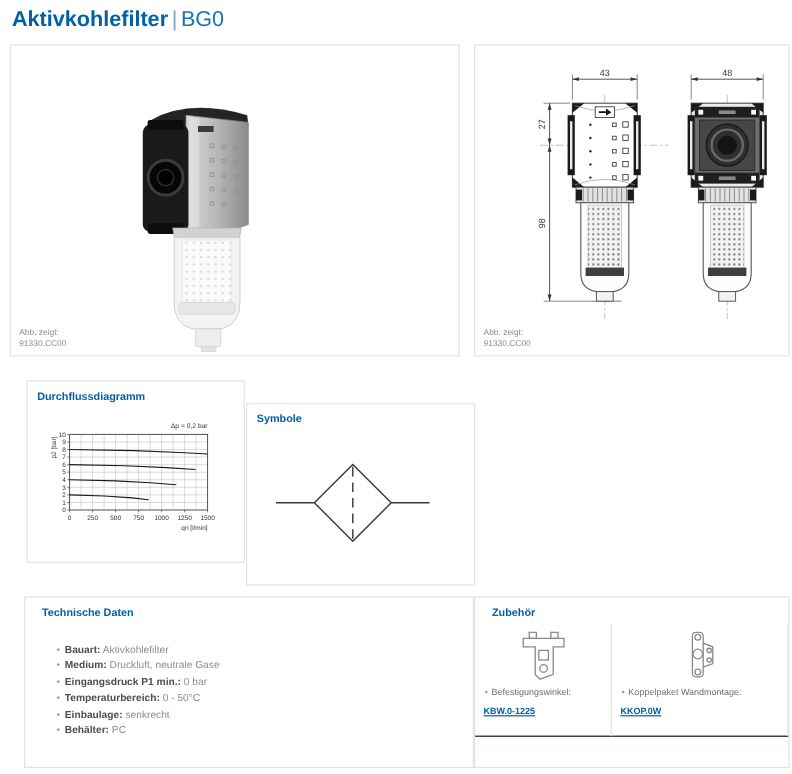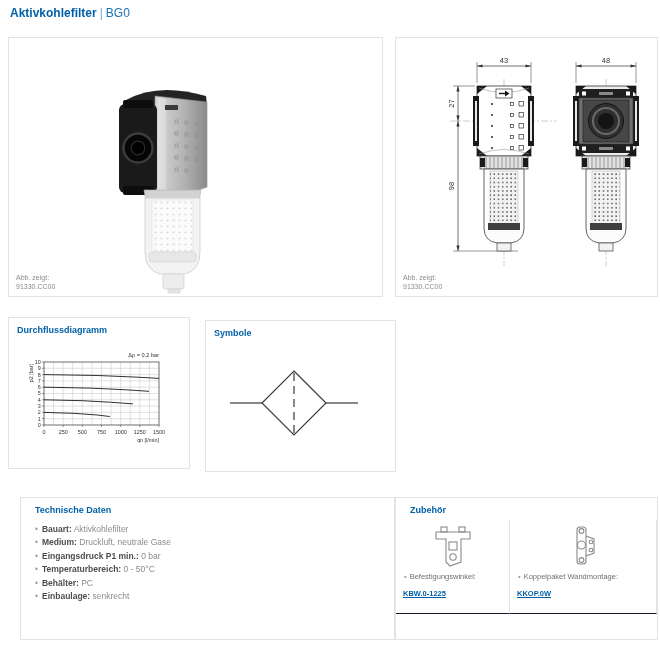--- a/index.html
+++ b/index.html
@@ -1,30 +1,30 @@
 <!DOCTYPE html>
 <html><head>
 <meta charset="utf-8">
 <style>
   html,body{margin:0;padding:0;background:#fff;}
   body{width:660px;height:645px;position:relative;font-family:"Liberation Sans",sans-serif;overflow:hidden;}
-  .page-title{position:absolute;left:10px;top:6px;font-size:12px;font-weight:bold;color:#0060a7;}
+  .page-title{position:absolute;left:10px;top:6px;font-size:18px;font-weight:bold;color:#0060a7;}
   .page-title .sep{font-weight:normal;color:#7ba6cc;padding:0 3px;}
   .page-title .sub{font-weight:normal;color:#1a72b5;}
   .panel{position:absolute;border:1px solid #e3e3e3;background:#fff;box-sizing:border-box;}
   #panelA{left:8px;top:37px;width:375px;height:260px;}
   #panelB{left:395px;top:37px;width:263px;height:260px;}
-  #panelC{left:8px;top:317px;width:182px;height:152px;}
-  #panelD{left:205px;top:320px;width:191px;height:152px;text-decoration:underline;}
+  #panelC{left:22px;top:317px;width:182px;height:152px;}
+  #panelD{left:205px;top:336px;width:191px;height:152px;text-decoration:underline;}
   #panelE{left:20px;top:497px;width:375px;height:143px;}
   #panelF{left:395px;top:497px;width:263px;height:143px;padding-left:15px;}
   .panel-title{position:absolute;left:8px;top:7px;font-size:9px;font-weight:bold;color:#0060a7;}
   #panelE .panel-title,#panelF .panel-title{left:14px;}
   .caption{position:absolute;left:7px;bottom:5px;font-size:7px;line-height:9px;color:#8a8a8a;}
-  .tech-list{position:absolute;left:14px;top:25px;margin:0;padding:0;list-style:none;font-size:8.5px;line-height:13.4px;}
+  .tech-list{position:absolute;left:14px;top:25px;margin:12px;padding:0;list-style:none;font-size:8.5px;line-height:13.4px;}
   .tech-list .bullet{color:#9a9a9a;margin-right:4px;}
   .tech-list .lbl{font-weight:bold;color:#4d4d4d;}
   .tech-list .val{color:#8c8c8c;}
   .acc-row{position:absolute;left:0;top:22px;width:261px;height:94px;display:flex;}
   .acc-cell{box-sizing:border-box;border-bottom:1px solid #0f172a;padding-top:2px;}
   .acc-cell.c1{width:114px;border-right:1px solid #e3e3e3;}
   .acc-cell.c2{flex:1;border-right:1px solid #e3e3e3;}
   .acc-img{height:50px;display:flex;align-items:center;justify-content:center;}
   .acc-text{font-size:7.5px;color:#6f6f6f;padding-left:8px;line-height:10px;}
   .acc-text .bullet{color:#9a9a9a;margin-right:3px;}
@@ -326,22 +326,22 @@
   </svg>
 </div>
 
 <div class="panel" id="panelE">
   <div class="panel-title">Technische Daten</div>
   <ul class="tech-list">
     <li><span class="bullet">•</span><span class="lbl">Bauart:</span> <span class="val">Aktivkohlefilter</span></li>
     <li><span class="bullet">•</span><span class="lbl">Medium:</span> <span class="val">Druckluft, neutrale Gase</span></li>
     <li><span class="bullet">•</span><span class="lbl">Eingangsdruck P1 min.:</span> <span class="val">0 bar</span></li>
     <li><span class="bullet">•</span><span class="lbl">Temperaturbereich:</span> <span class="val">0 - 50°C</span></li>
+    <li><span class="bullet">•</span><span class="lbl">Einbaulage:</span> <span class="val">senkrecht</span></li>
     <li><span class="bullet">•</span><span class="lbl">Behälter:</span> <span class="val">PC</span></li>
-    <li><span class="bullet">•</span><span class="lbl">Einbaulage:</span> <span class="val">senkrecht</span></li>
   </ul>
 </div>
 
 <div class="panel" id="panelF">
   <div class="panel-title">Zubehör</div>
   <div class="acc-row">
     <div class="acc-cell c1">
       <div class="acc-img">
         <svg width="46" height="46" viewBox="0 0 46 46">
           <g fill="none" stroke="#8a8a8a" stroke-width="1.1">

